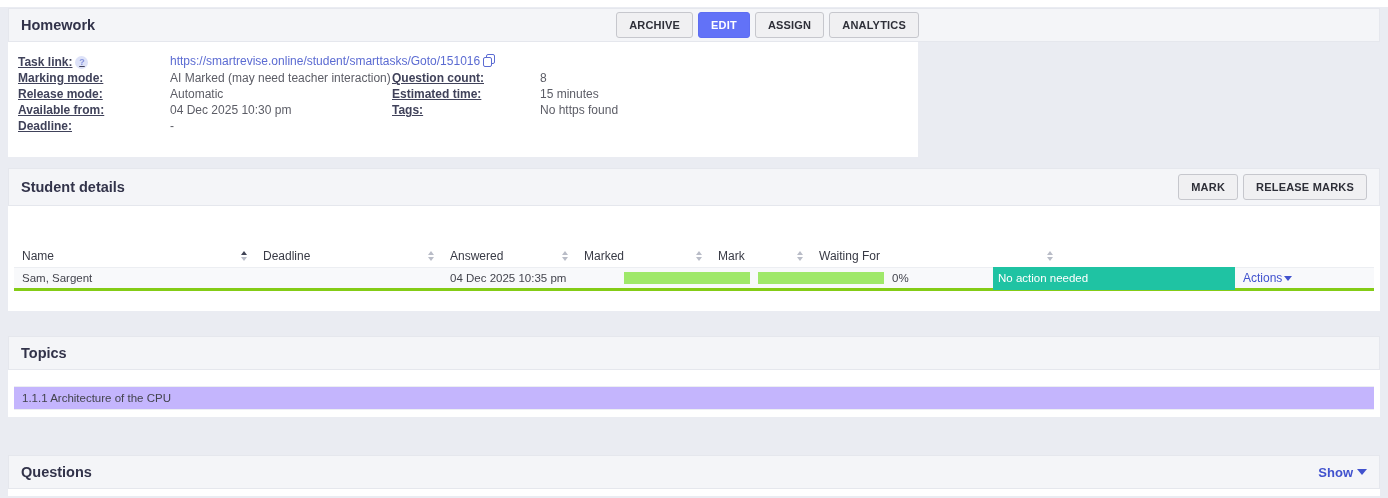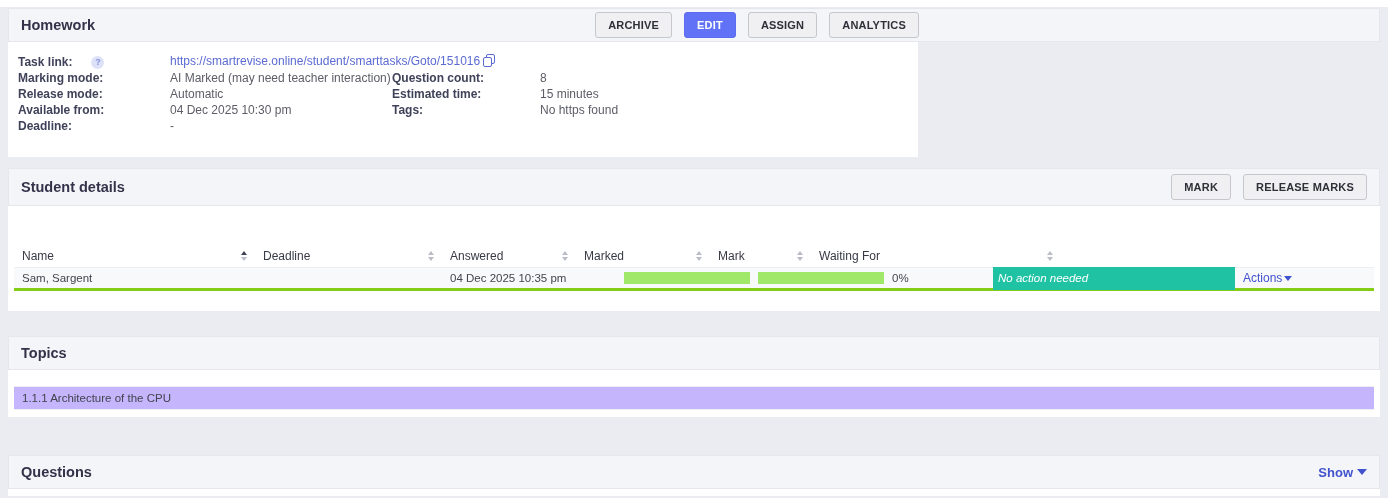--- a/index.html
+++ b/index.html
@@ -37,39 +37,39 @@
     color: #2e2f38;
     font-size: 11px;
     font-weight: 700;
     font-family: "Liberation Sans", sans-serif;
     padding: 6px 12px;
     letter-spacing: .2px;
     cursor: pointer;
     white-space: nowrap;
   }
   .btn.primary { background: #6272f7; border-color: #5d6df2; color: #fff; }
-  .btn-row { display: flex; gap: 12px; }
+  .btn-row { display: flex; gap: 5px; }
 
   
   .hw-header { height: 34px; }
   .hw-header-inner { display: flex; width: 898px; justify-content: space-between; align-items: center; }
   .hw-body {
     background: #fff;
     width: 910px;
     height: 115px;
     padding: 12px 0 0 10px;
   }
   .detail-grid {
     display: grid;
     grid-template-columns: 152px 222px 148px auto;
     grid-auto-rows: 16px;
     font-size: 12px;
     align-items: center;
   }
-  .d-label { font-weight: 700; color: #40425a; display: flex; align-items: center; gap: 19px; }
+  .d-label { font-weight: 700; color: #40425a; display: flex; align-items: center; gap: 3px; text-decoration: underline; }
   .d-value { color: #5c5d66; }
   .link { color: #5b6bd2; text-decoration: none; cursor: pointer; }
   .help-badge {
     display: inline-flex; align-items: center; justify-content: center;
     width: 13px; height: 13px; border-radius: 50%;
     background: #dde2f8; color: #8693dd;
     font-size: 9px; font-weight: 700; cursor: pointer;
   }
   .copy-ic { display: inline-block; vertical-align: -2px; margin-left: 3px; cursor: pointer; }
   .span3 { grid-column: 2 / 5; }
@@ -100,21 +100,21 @@
   .c-actions { flex: 1; }
   .sort { display: inline-block; line-height: 0; }
   .sort i { display: block; width: 0; height: 0; border-left: 3.5px solid transparent; border-right: 3.5px solid transparent; }
   .sort .up { border-bottom: 4px solid #b9bcc7; margin-bottom: 2px; }
   .sort .dn { border-top: 4px solid #b9bcc7; }
   .sort.asc .up { border-bottom-color: #3f4254; }
   .pbar { height: 12px; background: #9fe86a; }
   .pbar-wrap { width: 100%; padding-right: 0; }
   .badge-waiting {
     height: 23px; width: 100%; background: #1fc3a3; color: #fff;
-    display: flex; align-items: center; padding-left: 5px; font-size: 11.5px; font-style: italic;
+    display: flex; align-items: center; padding-left: 5px; font-size: 11.5px;
   }
   .actions-link { color: #4152ce; font-size: 12px; cursor: pointer; white-space: nowrap; }
   .caret { display: inline-block; width: 0; height: 0; border-left: 4px solid transparent;
     border-right: 4px solid transparent; border-top: 5px solid #4152ce; vertical-align: 1px; margin-left: 2px; }
 
   
   .tp-card { margin-top: 25px; }
   .tp-header { height: 34px; text-align: right; }
   .tp-body { background: #fff; height: 47px; padding: 16px 6px 0 6px; }
   .topic-row {

